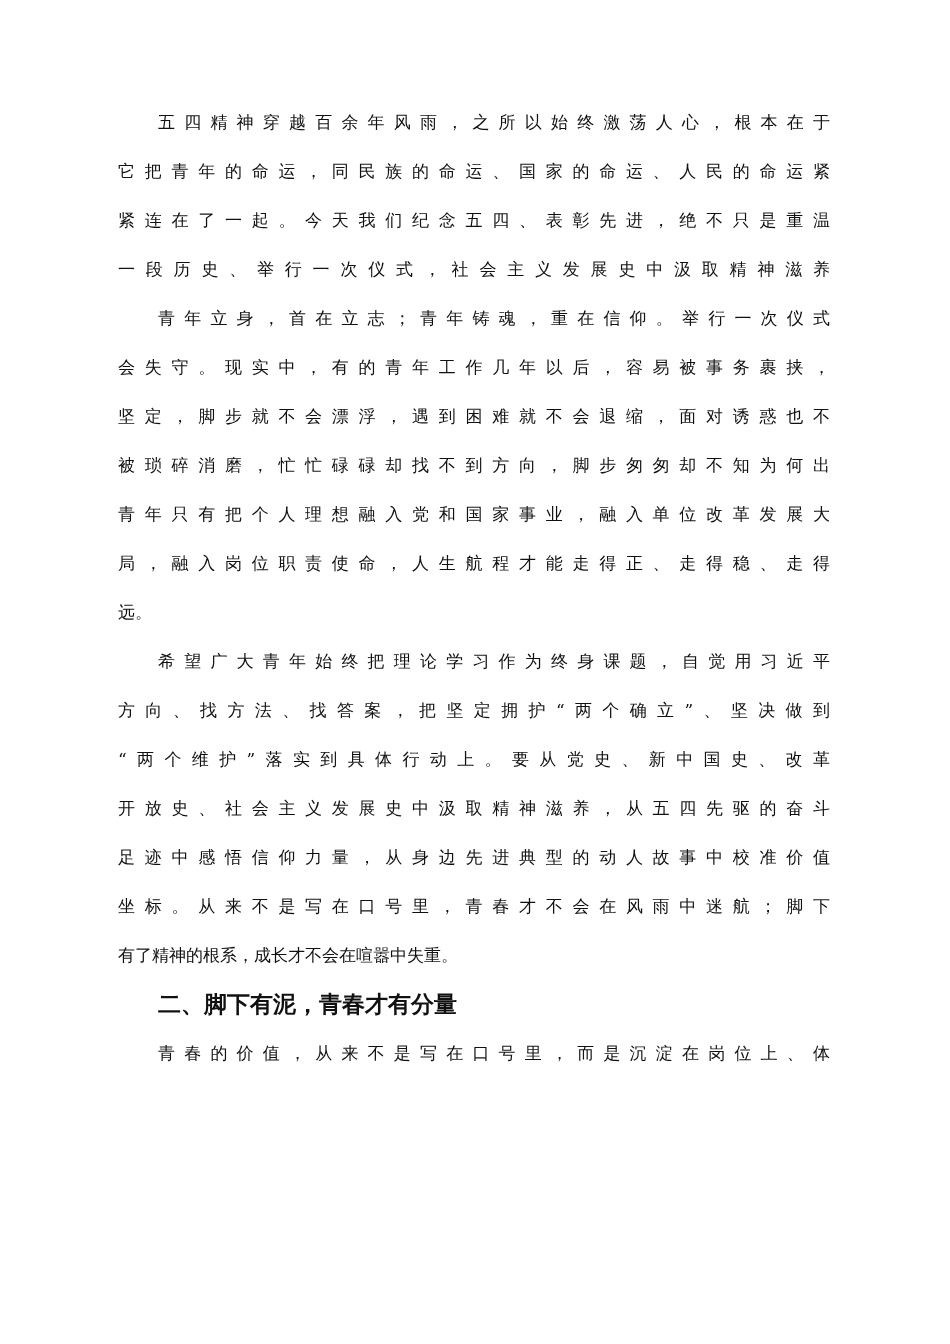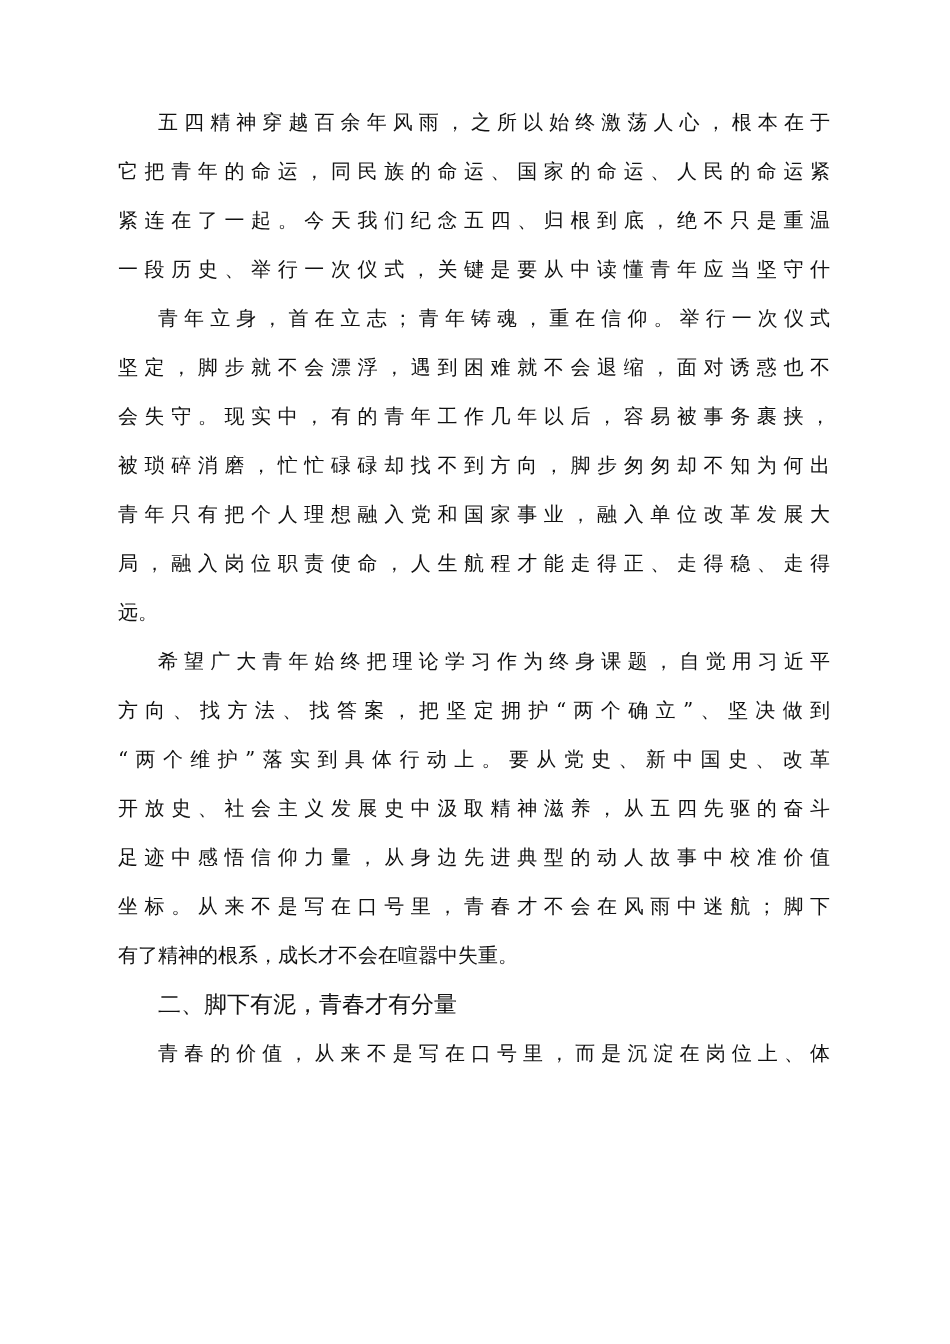--- a/index.html
+++ b/index.html
@@ -1,41 +1,41 @@
 <!DOCTYPE html>
 <html><head>
 <meta charset="utf-8">
 <style>
   html, body { margin:0; padding:0; background:#ffffff; }
   body { width:950px; height:1344px; position:relative; overflow:hidden;
          font-family:"DejaVu Serif","Liberation Serif",serif; color:#111; }
   .page { position:absolute; left:118px; top:98px; width:712px; }
-  .line { height:49px; line-height:49px; font-size:20px; white-space:nowrap;
+  .line { height:49px; line-height:49px; font-size:17px; white-space:nowrap;
           text-align:justify; text-align-last:justify; text-justify:inter-character; }
   .line.last { text-align-last:left; }
   .line.indent { padding-left:40px; }
-  .heading { height:49px; line-height:49px; font-size:23px; font-weight:normal;
+  .heading { height:49px; line-height:49px; font-size:23px; font-weight:bold;
              font-family:"DejaVu Sans","Liberation Sans",sans-serif; padding-left:40px; }
 </style>
 </head>
 <body>
 
 <div class="page">
 
   <div>
     <div class="line indent">五四精神穿越百余年风雨，之所以始终激荡人心，根本在于</div>
     <div class="line">它把青年的命运，同民族的命运、国家的命运、人民的命运紧</div>
-    <div class="line">紧连在了一起。今天我们纪念五四、归根到底，绝不只是重温</div>
-    <div class="line">一段历史、举行一次仪式，关键是要从中读懂青年应当坚守什</div>
+    <div class="line">紧连在了一起。今天我们纪念五四、表彰先进，绝不只是重温</div>
+    <div class="line">一段历史、举行一次仪式，社会主义发展史中汲取精神滋养</div>
   </div>
 
   <div>
     <div class="line indent">青年立身，首在立志；青年铸魂，重在信仰。举行一次仪式</div>
+    <div class="line">会失守。现实中，有的青年工作几年以后，容易被事务裹挟，</div>
     <div class="line">坚定，脚步就不会漂浮，遇到困难就不会退缩，面对诱惑也不</div>
-    <div class="line">会失守。现实中，有的青年工作几年以后，容易被事务裹挟，</div>
     <div class="line">被琐碎消磨，忙忙碌碌却找不到方向，脚步匆匆却不知为何出</div>
     <div class="line">青年只有把个人理想融入党和国家事业，融入单位改革发展大</div>
     <div class="line">局，融入岗位职责使命，人生航程才能走得正、走得稳、走得</div>
     <div class="line last">远。</div>
   </div>
 
   <div>
     <div class="line indent">希望广大青年始终把理论学习作为终身课题，自觉用习近平</div>
     <div class="line">方向、找方法、找答案，把坚定拥护“两个确立”、坚决做到</div>
     <div class="line">“两个维护”落实到具体行动上。要从党史、新中国史、改革</div>

